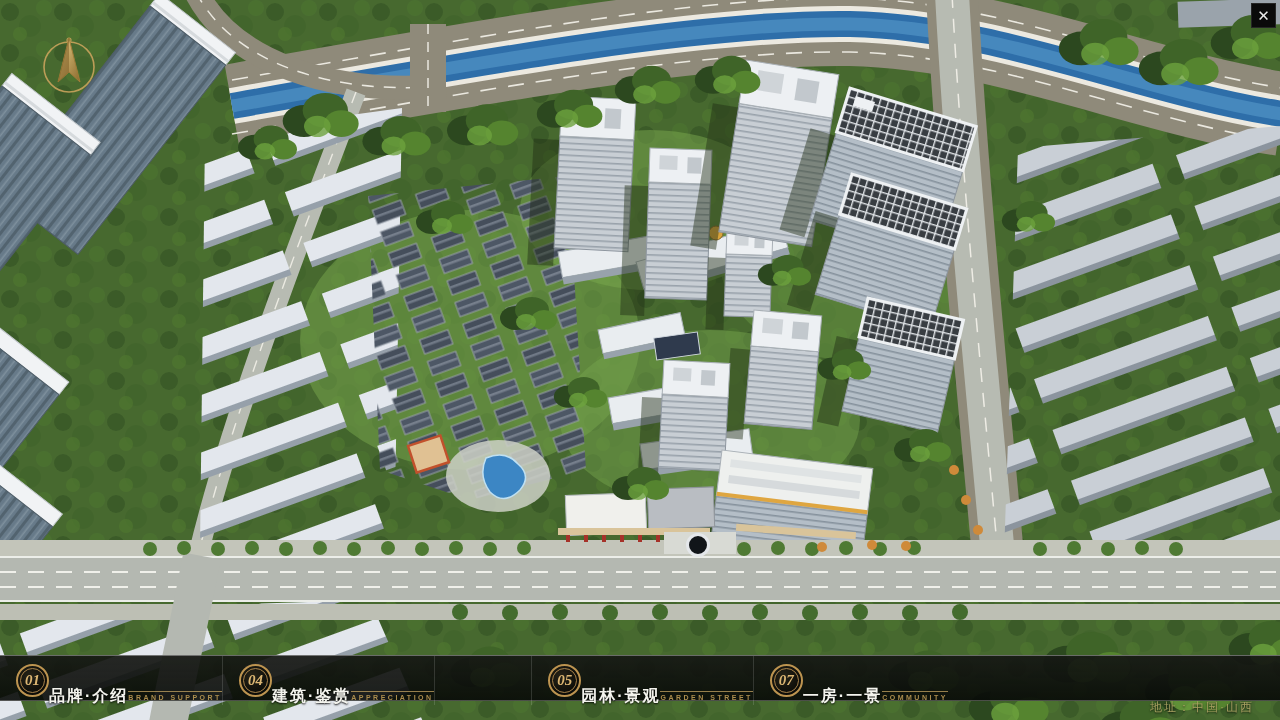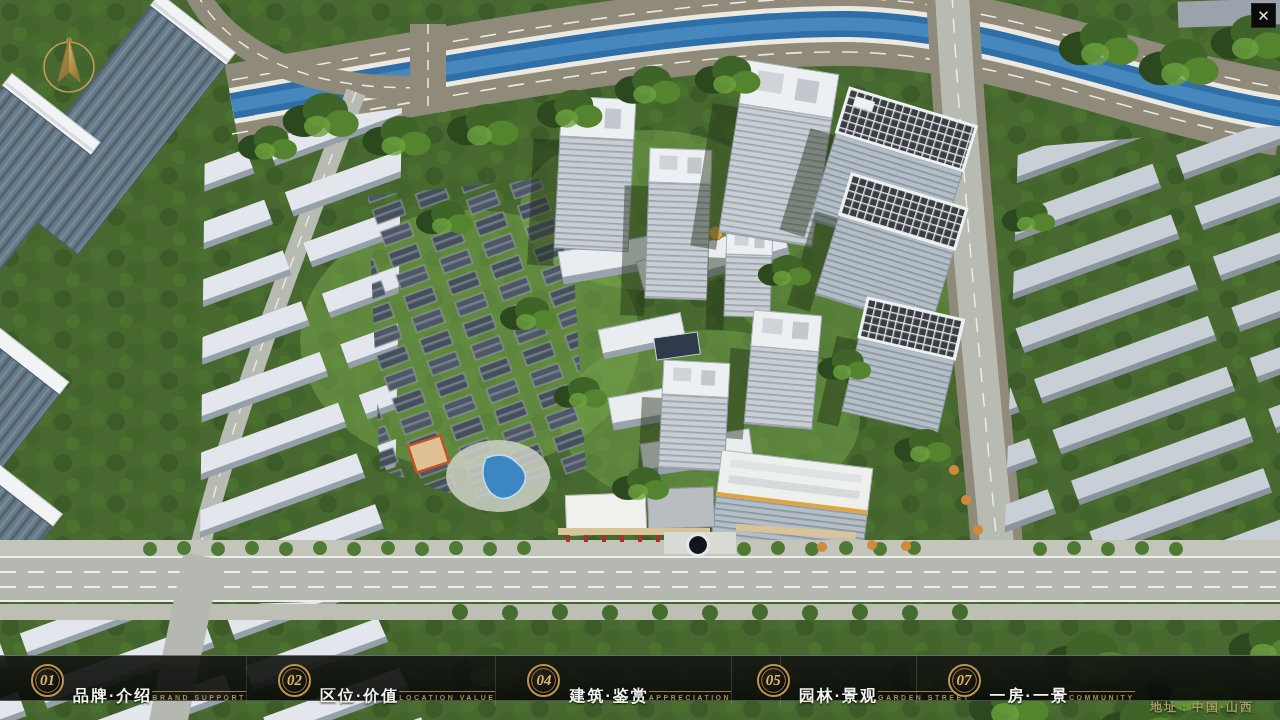--- a/index.html
+++ b/index.html
@@ -15,22 +15,22 @@
 
   
   .compass{position:absolute;left:36px;top:30px;width:66px;height:70px;}
 
   
   .bottom-nav{position:absolute;left:0;top:655px;width:1280px;height:46px;
       display:grid;grid-template-columns:repeat(4,1fr) 136px repeat(4,1fr);
       background:linear-gradient(180deg,rgba(22,24,20,.93),rgba(7,9,7,.90));
       border-top:1px solid rgba(255,255,255,.38);
       border-bottom:1px solid rgba(255,255,255,.22);}
-  .nav-item{display:flex;align-items:center;gap:9px;padding-left:31px;cursor:pointer;
-      border-right:1px solid rgba(255,255,255,.14);justify-content:center;}
+  .nav-item{display:flex;align-items:center;padding-left:16px;cursor:pointer;
+      border-right:1px solid rgba(255,255,255,.14);}
   .nav-item.last{border-right:none;}
   .nav-spacer{border-right:1px solid rgba(255,255,255,.14);}
   .medal{position:relative;width:33px;height:33px;border-radius:50%;flex:0 0 33px;
       background:radial-gradient(circle at 40% 35%,#262318,#0c0c08 70%);
       border:2px solid #bd9450;display:flex;align-items:center;justify-content:center;}
   .medal::before{content:"";position:absolute;inset:2px;border-radius:50%;border:1px solid #a8824a;}
   .medal span{font-family:"Liberation Serif",serif;font-style:italic;font-weight:bold;
       font-size:15px;color:#dcb673;letter-spacing:0;}
   .nav-text{display:flex;flex-direction:row;line-height:1.05;margin-top:32px;}
   .nav-cn{font-size:16px;font-weight:bold;color:#f4f4ee;letter-spacing:2px;
@@ -46,21 +46,21 @@
   .logo-panel::before{content:"";position:absolute;inset:3px;border:1px solid #7c6336;pointer-events:none;}
   .seal{margin-top:7px;width:34px;height:34px;}
   .logo-name{margin-top:2px;font-family:"Liberation Serif",serif;font-weight:bold;font-size:21px;
       color:#d9b879;letter-spacing:7px;text-indent:7px;line-height:1;
       text-shadow:0 1px 2px #000;}
   .logo-tagline{margin-top:4px;width:74px;height:3px;
       background:repeating-linear-gradient(90deg,#9c7c46 0 3px,transparent 3px 7px);opacity:.8;}
 
   
   .address{position:absolute;right:26px;bottom:4px;font-size:12px;letter-spacing:2px;
-      color:#a7a061;text-shadow:0 1px 2px rgba(0,0,0,.8);font-weight:bold;}
+      color:#a7a061;text-shadow:0 1px 2px rgba(0,0,0,.8);}
 </style>
 </head>
 <body>
 
 <div class="stage">
 
   <svg class="scene" width="1280" height="720" viewBox="0 0 1280 720">
     <defs>
       <pattern id="treePat" width="53" height="41" patternUnits="userSpaceOnUse">
         <circle cx="10" cy="12" r="9" fill="#2d4b20" opacity=".85"></circle>
@@ -401,29 +401,20 @@
       <span class="medal">
           <span>01</span>
         </span>
       <span class="nav-text">
         <span class="nav-cn">品牌·介绍</span>
         <span class="nav-en">BRAND SUPPORT</span>
       </span>
     </div>
     <div class="nav-item">
       <span class="medal">
-          <span>02</span>
-        </span>
-      <span class="nav-text">
-        <span class="nav-cn">区位·价值</span>
-        <span class="nav-en">LOCATION VALUE</span>
-      </span>
-    </div>
-    <div class="nav-item">
-      <span class="medal">
           <span>04</span>
         </span>
       <span class="nav-text">
         <span class="nav-cn">建筑·鉴赏</span>
         <span class="nav-en">APPRECIATION</span>
       </span>
     </div>
 
     <div class="nav-spacer"></div>
 

